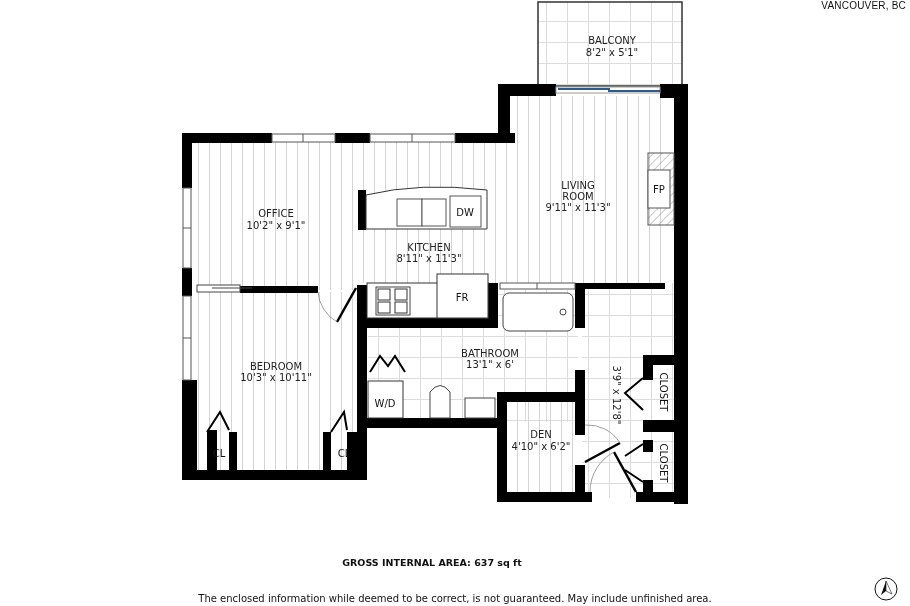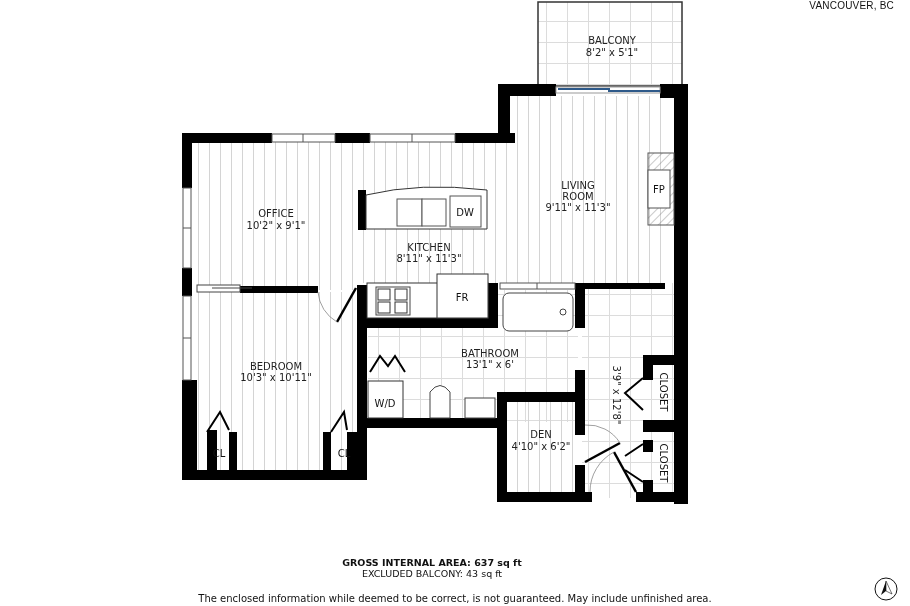--- a/index.html
+++ b/index.html
@@ -1,19 +1,19 @@
 <!DOCTYPE html>
 <html><head>
 <meta charset="utf-8">
 <style>
   html, body { margin: 0; padding: 0; background: #ffffff; }
   body { width: 910px; height: 606px; position: relative; overflow: hidden;
          font-family: "Liberation Sans", "DejaVu Sans", sans-serif; color: #111; }
   #plan { position: absolute; left: 0; top: 0; width: 910px; height: 606px; }
-  .location { position: absolute; right: 16px; top: 0px; font-size: 10px; letter-spacing: 0.2px; color: #111; }
+  .location { position: absolute; right: 4px; top: 0px; font-size: 10px; letter-spacing: 0.2px; color: #111; }
   .room-label { font-family: "DejaVu Sans", "Liberation Sans", sans-serif; font-size: 10px; fill: #222; text-anchor: middle; }
   .fixture-label { font-family: "DejaVu Sans", "Liberation Sans", sans-serif; font-size: 10px; fill: #111; text-anchor: middle; }
   .summary { position: absolute; left: 0; width: 864px; text-align: center; font-family: "DejaVu Sans", sans-serif; font-size: 9.5px; line-height: 11px; color: #111; }
   .summary .gross { font-weight: bold; }
   .disclaimer { position: absolute; left: 0; width: 910px; top: 593px; text-align: center; font-family: "DejaVu Sans", sans-serif; font-size: 10px; color: #111; }
   .compass { position: absolute; left: 873px; top: 576px; width: 26px; height: 26px; }
 </style>
 </head>
 <body>
 
@@ -199,21 +199,20 @@
     <text class="fixture-label" x="219" y="457">CL</text>
     <text class="fixture-label" x="344" y="457">CL</text>
 
     <text class="fixture-label" transform="translate(660,392) rotate(90)" x="0" y="0">CLOSET</text>
     <text class="fixture-label" transform="translate(660,463) rotate(90)" x="0" y="0">CLOSET</text>
   </g>
 </svg>
 
 <div class="summary" style="top:557px;">
   <div class="gross">GROSS INTERNAL AREA: 637 sq ft</div>
-  <div>EXCLUDED BALCONY: 43 sq ft</div>
 </div>
 
 <div class="disclaimer">The enclosed information while deemed to be correct, is not guaranteed. May include unfinished area.</div>
 
 <svg class="compass" viewBox="0 0 26 26">
   <circle cx="13" cy="13" r="11" fill="none" stroke="#111" stroke-width="1"></circle>
   <path d="M13 5 L8 19 L13 15 Z" fill="#111"></path>
   <path d="M13 5 L19 18 L13 15 Z" fill="#fff" stroke="#111" stroke-width="0.6"></path>
 </svg>
 

